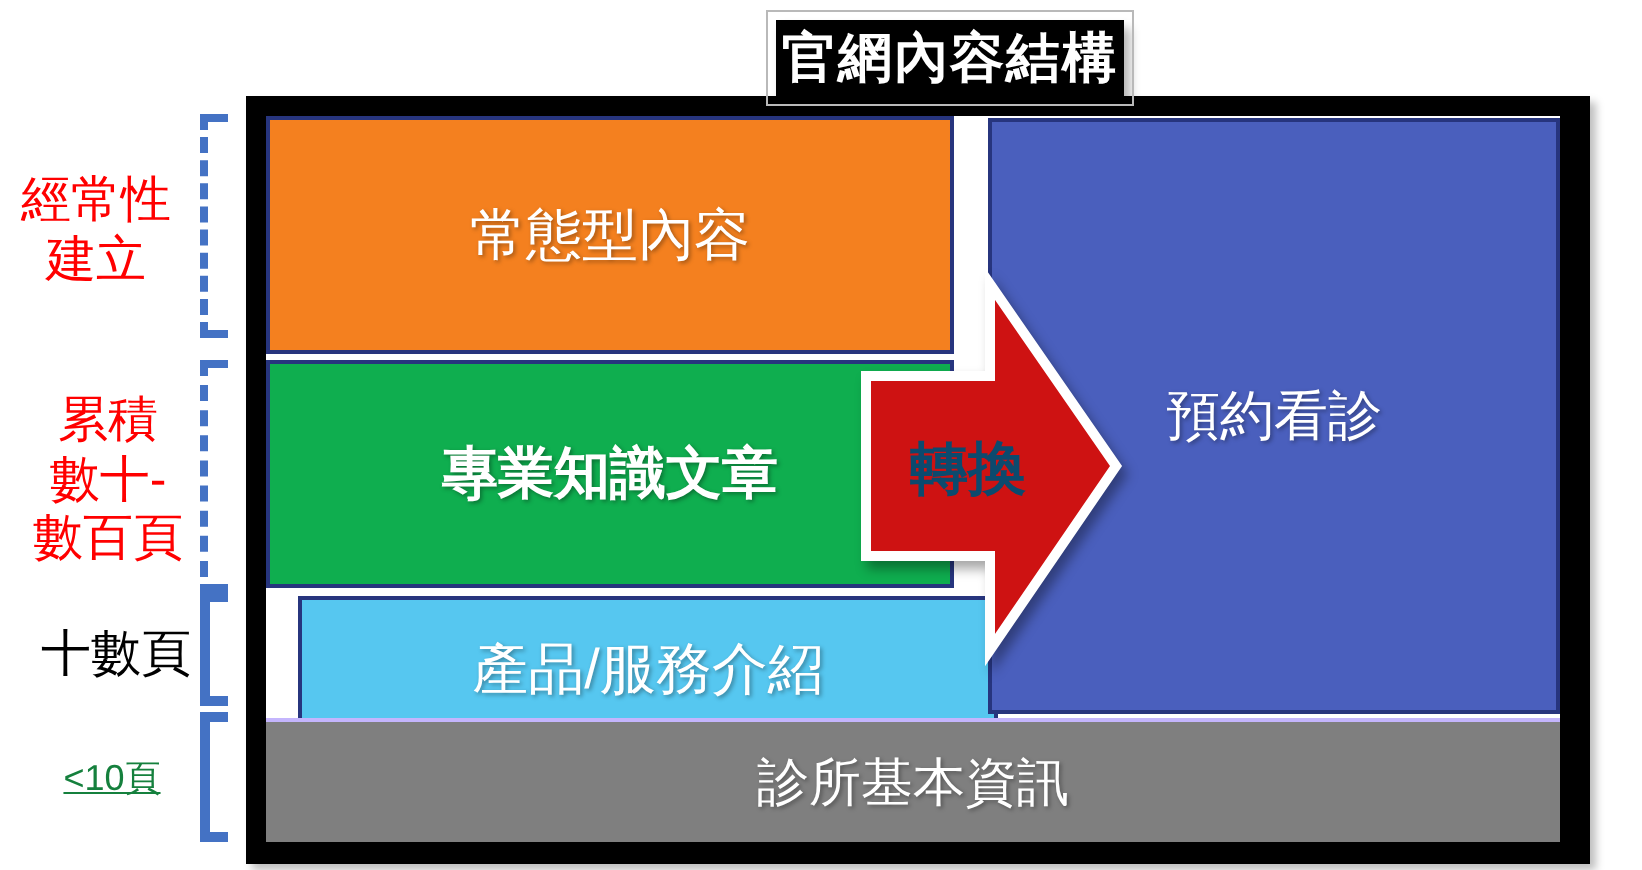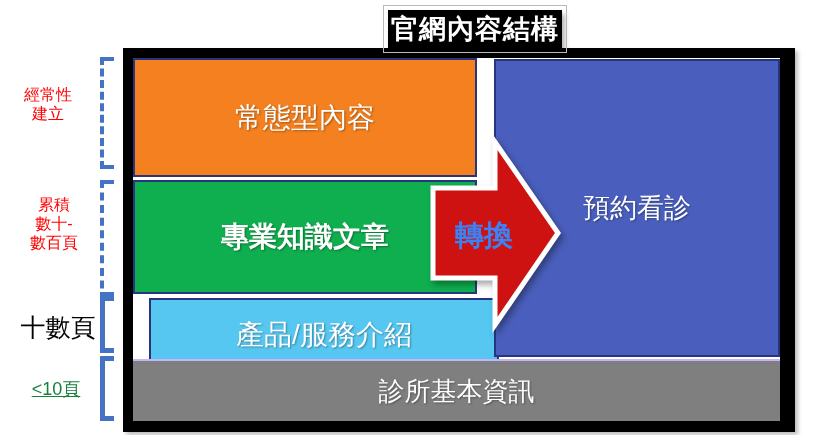--- a/index.html
+++ b/index.html
@@ -32,35 +32,35 @@
   .box-green {left:0;top:122px;width:344px;height:114px;background:#0FAE4F;font-weight:bold;}
   .box-sky   {left:16px;top:240px;width:350px;height:73px;background:#56C7F0;}
   .box-blue  {left:361px;top:1px;width:286px;height:298px;background:#4A5FBD;font-size:27px;}
   .box-gray  {left:0;top:301px;width:647px;height:62px;background:#7F7F7F;
               border:none;border-top:2px solid #c4b5fd;font-size:26px;}
   
   .arrow-svg{position:absolute;left:426px;top:134px;width:140px;height:202px;z-index:5;
              filter:drop-shadow(3px 4px 3px rgba(0,0,0,0.35));}
   .arrow-label{
     position:absolute;left:428px;top:219px;width:112px;z-index:6;
-    color:#3b82f6;font-size:29px;font-weight:700;text-align:center;line-height:32px;
+    color:#0c4a6e;font-size:29px;font-weight:700;text-align:center;line-height:32px;
   }
   
   .bracket{position:absolute;left:100px;width:14px;box-sizing:border-box;
            border-color:#4472C4;border-right:none;}
   .bracket.dashed{border-style:dashed;border-width:4px 0 4px 4px;}
   .bracket.solid {border-style:solid;border-width:5px 0 5px 5px;}
   .bracket-1{top:57px;height:112px;}
   .bracket-2{top:180px;height:121px;}
   .bracket-3{top:292px;height:61px;}
   .bracket-4{top:356px;height:65px;}
   
   .side-label{
     position:absolute;text-align:center;white-space:pre-line;
-    font-size:16px;line-height:1.18;color:#FF0000;
+    font-size:25px;line-height:1.18;color:#FF0000;
   }
   .side-label-1{left:2px;top:86px;width:92px;}
   .side-label-2{left:6px;top:196px;width:96px;}
   .side-label-3{left:8px;top:313px;width:100px;color:#000000;font-size:25px;}
   .side-label-4{left:8px;top:379px;width:96px;color:#15803d;font-size:18px;text-decoration:underline;}
 </style>
 </head>
 <body>
 
 <div class="canvas">

